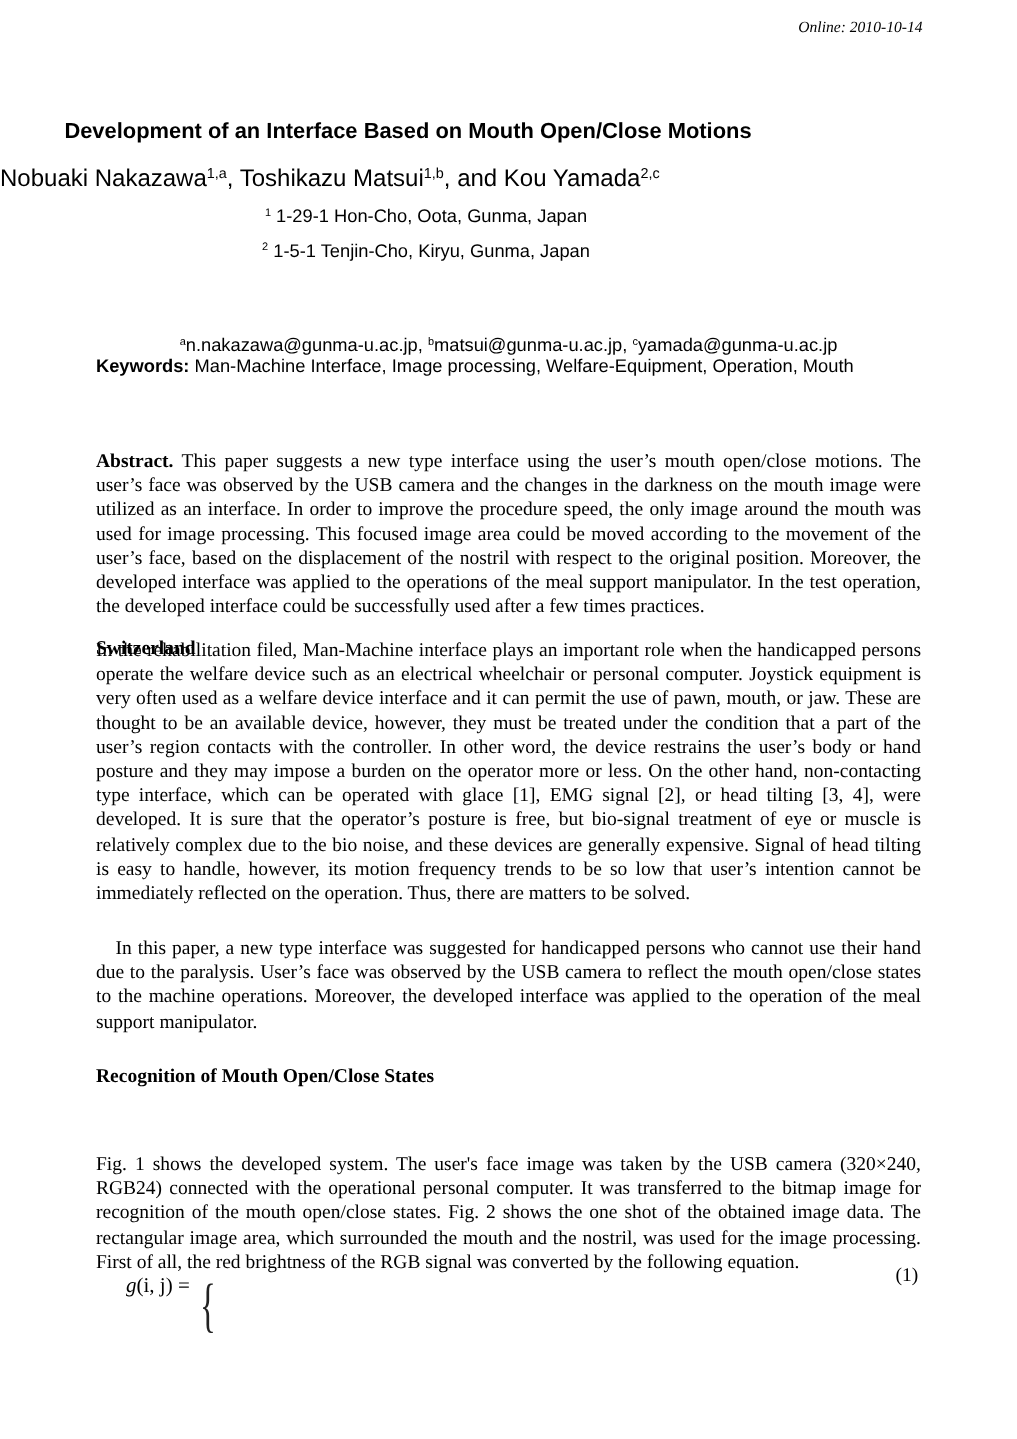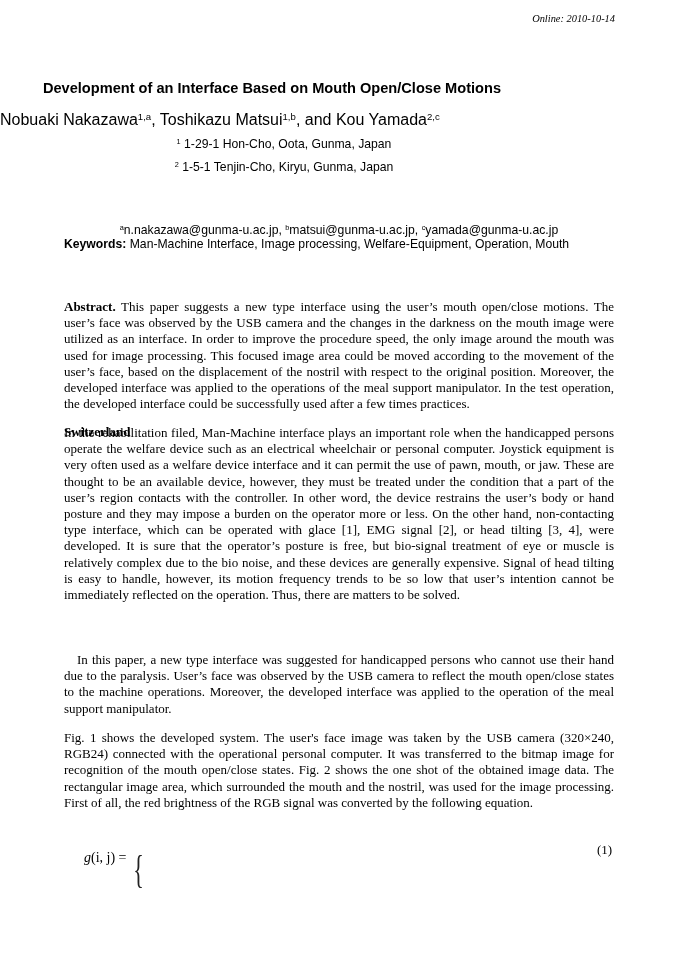--- a/index.html
+++ b/index.html
@@ -15,23 +15,23 @@
   .affil1 { top: 137px; }
   .affil2 { top: 160px; }
   .emails { position: absolute; left: 0; width: 678px; top: 203px; text-align: center; font-family: "Liberation Sans", sans-serif; font-size: 12.2px; margin-top: 20px; }
   .keywords { position: absolute; left: 52px; width: 560px; top: 237px; font-family: "Liberation Sans", sans-serif; font-size: 12.2px; white-space: nowrap; padding-left: 12px; }
   .keywords b { font-weight: bold; }
   .body-text { position: absolute; left: 64px; width: 550px; font-family: "Liberation Serif", serif; font-size: 13px; line-height: 16.2px; text-align: justify; }
   .abstract { top: 273px; margin-top: 26px; }
   .abstract b { font-weight: bold; }
   .h-intro { position: absolute; left: 64px; top: 424px; font-family: "Liberation Serif", serif; font-weight: bold; font-size: 13px; }
   .intro1 { top: 425px; }
-  .intro2 { top: 652px; text-indent: 13px; }
+  .intro2 { top: 624px; text-indent: 13px; }
   .h-recog { position: absolute; left: 64px; top: 709px; font-family: "Liberation Serif", serif; font-weight: bold; font-size: 13px; }
-  .recog1 { top: 730px; }
+  .recog1 { top: 768px; }
   .equation { position: absolute; left: 84px; top: 850px; font-family: Liberation Serif, serif; font-size: 14px; display: flex; }
   .eq-lhs { font-style: italic; margin-right: 4px; }
   .eq-lhs .np { font-style: normal; }
   .eq-brace { font-size: 40px; line-height: 40px; font-weight: 100; transform: scaleX(0.55); margin: 0 -4px 0 -2px; color: #222; }
   .eq-cases { display: flex; flex-direction: column; line-height: 22px; }
   .eq-num { position: absolute; left: 597px; top: 842px; font-family: "Liberation Serif", serif; font-size: 13px; }
 </style>
 </head>
 <body>
 
@@ -61,20 +61,21 @@
   </div>
 
   <div class="body-text abstract">
     <b>Abstract.</b><span> This paper suggests a new type interface using the user’s mouth open/close motions. The user’s face was observed by the USB camera and the changes in the darkness on the mouth image were utilized as an interface. In order to improve the procedure speed, the only image around the mouth was used for image processing. This focused image area could be moved according to the movement of the user’s face, based on the displacement of the nostril with respect to the original position. Moreover, the developed interface was applied to the operations of the meal support manipulator. In the test operation, the developed interface could be successfully used after a few times practices.</span>
   </div>
 
   <div class="h-intro">Switzerland</div>
   <div class="body-text intro1">In the rehabilitation filed, Man-Machine interface plays an important role when the handicapped persons operate the welfare device such as an electrical wheelchair or personal computer. Joystick equipment is very often used as a welfare device interface and it can permit the use of pawn, mouth, or jaw. These are thought to be an available device, however, they must be treated under the condition that a part of the user’s region contacts with the controller. In other word, the device restrains the user’s body or hand posture and they may impose a burden on the operator more or less. On the other hand, non-contacting type interface, which can be operated with glace [1], EMG signal [2], or head tilting [3, 4], were developed. It is sure that the operator’s posture is free, but bio-signal treatment of eye or muscle is relatively complex due to the bio noise, and these devices are generally expensive. Signal of head tilting is easy to handle, however, its motion frequency trends to be so low that user’s intention cannot be immediately reflected on the operation. Thus, there are matters to be solved.</div>
   <div class="body-text intro2">In this paper, a new type interface was suggested for handicapped persons who cannot use their hand due to the paralysis. User’s face was observed by the USB camera to reflect the mouth open/close states to the machine operations. Moreover, the developed interface was applied to the operation of the meal support manipulator.</div>
 
+  <div class="h-recog">Recognition of Mouth Open/Close States</div>
   <div class="body-text recog1">Fig. 1 shows the developed system. The user's face image was taken by the USB camera (320×240, RGB24) connected with the operational personal computer. It was transferred to the bitmap image for recognition of the mouth open/close states. Fig. 2 shows the one shot of the obtained image data. The rectangular image area, which surrounded the mouth and the nostril, was used for the image processing. First of all, the red brightness of the RGB signal was converted by the following equation.</div>
 
   <div class="equation">
     <span class="eq-lhs"><span>g</span><span class="np">(i, j) =</span></span>
     <span class="eq-brace">{</span>
   </div>
   <div class="eq-num">(1)</div>
 
 </div>
 

